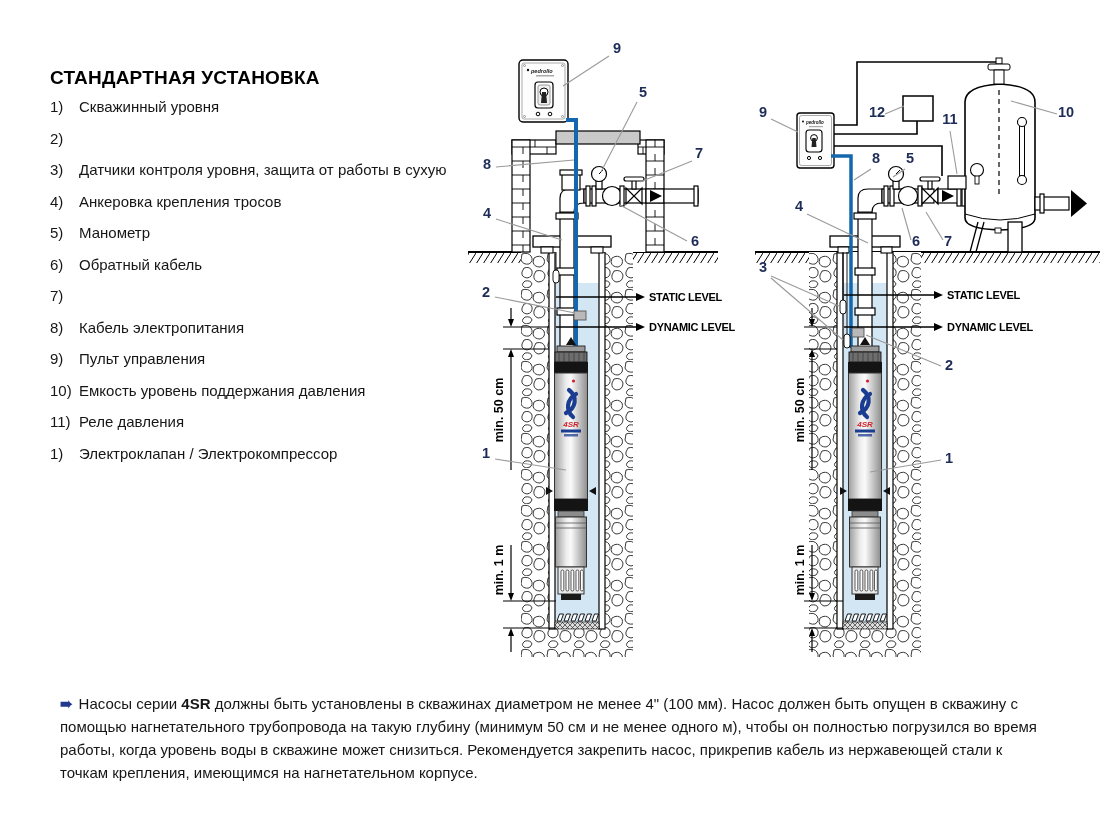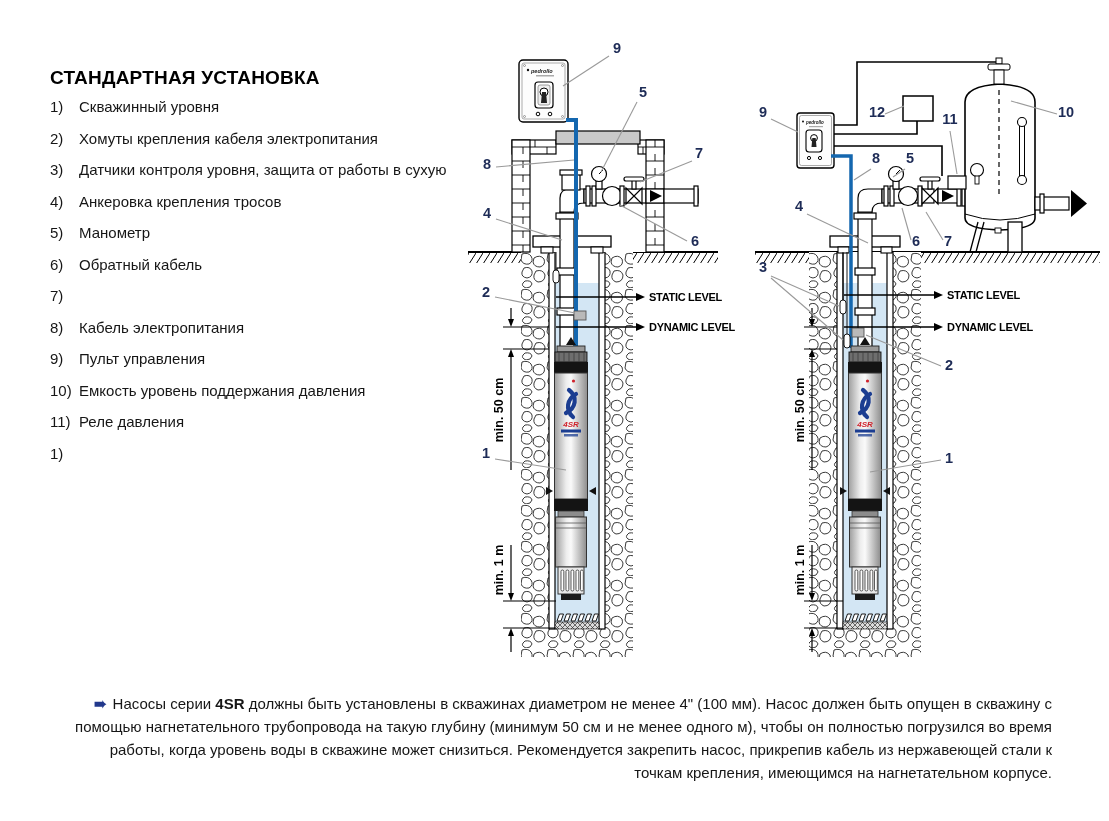--- a/index.html
+++ b/index.html
@@ -4,21 +4,21 @@
 <style>
   html,body{margin:0;padding:0;}
   body{width:1109px;height:821px;position:relative;background:#fff;
        font-family:"Liberation Sans",sans-serif;overflow:hidden;color:#111;}
   .title{position:absolute;left:50px;top:54px;font-size:19px;font-weight:bold;
          color:#000000;letter-spacing:.2px;}
   .parts{position:absolute;left:50px;top:98px;}
   .part-row{display:flex;height:31.5px;font-size:15px;color:#161616;}
   .part-num{width:29px;flex:none;}
   .note{position:absolute;left:60px;top:677px;width:992px;font-size:15px;
-        line-height:23px;color:#161616;text-align:right;}
+        line-height:23px;color:#161616;}
   .note-arrow{color:#21388C;font-weight:bold;margin-right:6px;}
   svg.diagram{position:absolute;left:455px;top:18px;}
   .d-num{font:bold 14.5px "Liberation Sans",sans-serif;fill:#1D2B56;}
   .d-lvl{font:bold 11px "Liberation Sans",sans-serif;fill:#000;letter-spacing:-.3px;}
   .d-dim{font:bold 12.5px "Liberation Sans",sans-serif;fill:#000;}
   .d-brand{font:italic bold 5.5px "Liberation Sans",sans-serif;fill:#222;}
   .d-brand-sm{font:italic bold 4.5px "Liberation Sans",sans-serif;fill:#222;}
   .d-model{font:italic bold 8px "Liberation Sans",sans-serif;fill:#D0222B;}
   .leader{stroke:#9a9a9a;stroke-width:1.1;fill:none;}
   .pipe{fill:#fff;stroke:#000;stroke-width:1.2;}
@@ -29,21 +29,20 @@
 
 <h1 class="title">СТАНДАРТНАЯ УСТАНОВКА</h1>
 
 <div class="parts">
   <div class="part-row">
       <span class="part-num">1)</span>
       <span>Скважинный уровня</span>
     </div>
   <div class="part-row">
       <span class="part-num">2)</span>
-      <span>Хомуты крепления кабеля электропитания</span>
     </div>
   <div class="part-row">
       <span class="part-num">3)</span>
       <span>Датчики контроля уровня, защита от работы в сухую</span>
     </div>
   <div class="part-row">
       <span class="part-num">4)</span>
       <span>Анкеровка крепления тросов</span>
     </div>
   <div class="part-row">
@@ -68,20 +67,21 @@
   <div class="part-row">
       <span class="part-num">10)</span>
       <span>Емкость уровень поддержания давления</span>
     </div>
   <div class="part-row">
       <span class="part-num">11)</span>
       <span>Реле давления</span>
     </div>
   <div class="part-row">
       <span class="part-num">1)</span>
+      <span>Электроклапан / Электрокомпрессор</span>
     </div>
 </div>
 
 <svg class="diagram" width="654" height="660" viewBox="455 18 654 660" xmlns="http://www.w3.org/2000/svg">
 <defs>
   <pattern id="stones" width="26" height="36" patternUnits="userSpaceOnUse">
     <rect width="26" height="36" fill="#fff"></rect>
     <path d="M2,2 Q8,0 11,4 Q14,9 9,12 Q3,13 1,8 Z" fill="#fff" stroke="#222" stroke-width="0.9"></path>
     <path d="M14,6 Q20,2 24,7 Q26,13 20,15 Q14,15 13,10 Z" fill="#fff" stroke="#222" stroke-width="0.9"></path>
     <path d="M4,16 Q10,14 12,19 Q13,25 7,26 Q1,25 2,20 Z" fill="#fff" stroke="#222" stroke-width="0.9"></path>

